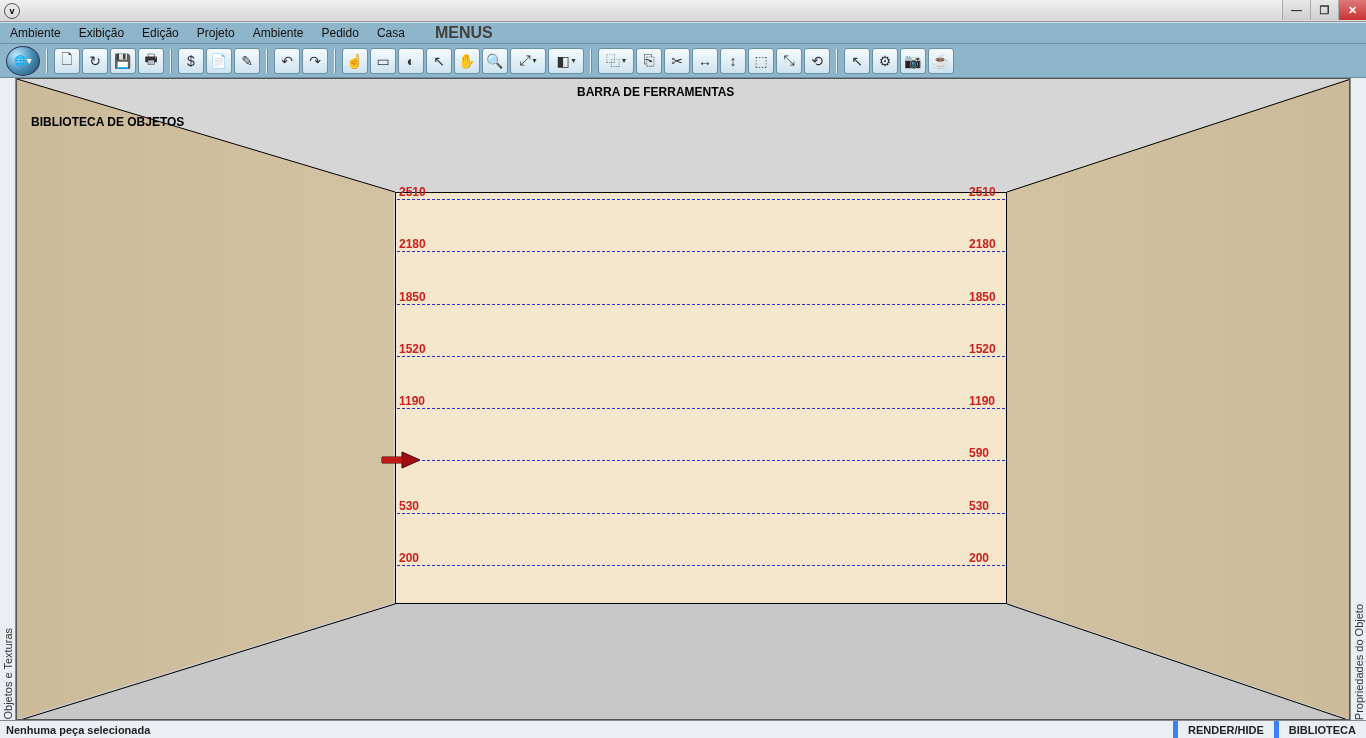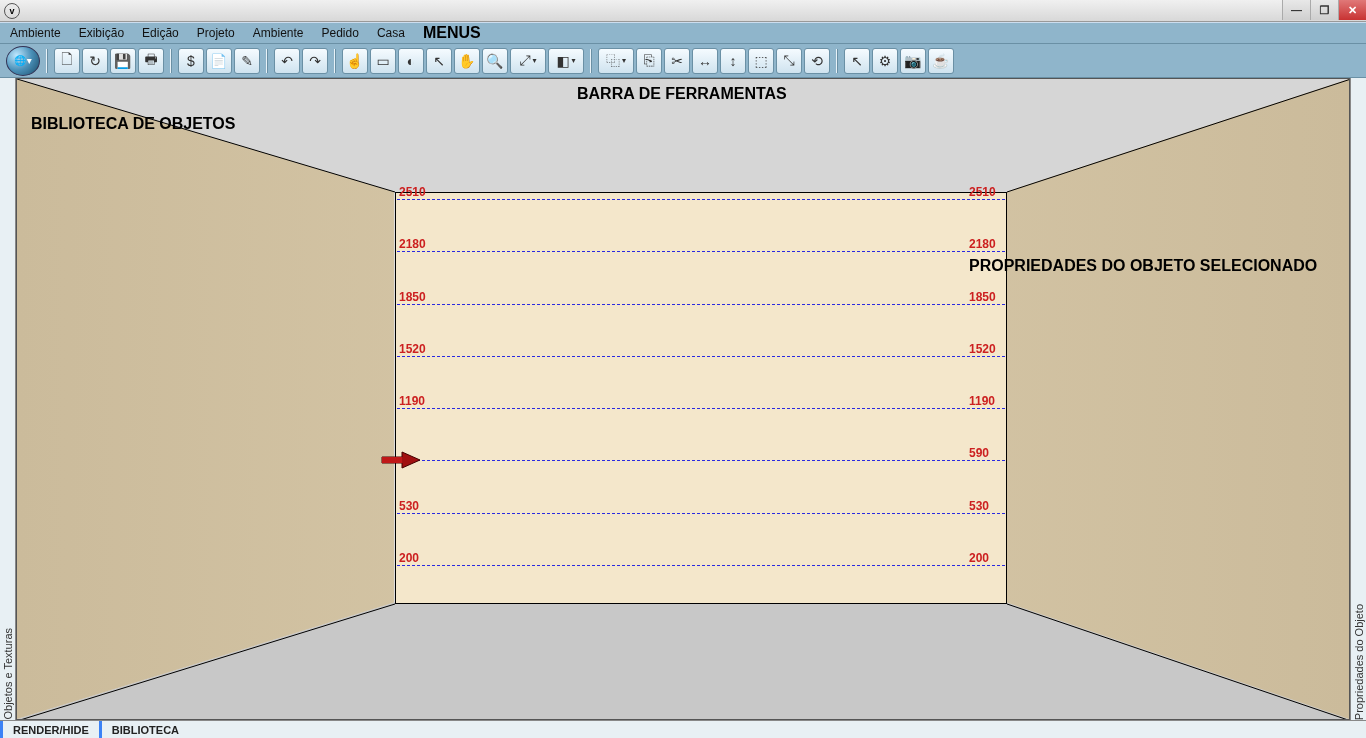--- a/index.html
+++ b/index.html
@@ -11,21 +11,21 @@
 .titlebar .ttext { font-size: 12px; color: #222; }
 .win-btns { position: absolute; right: 0; top: 0; display: flex; height: 20px; }
 .win-btns div { width: 28px; height: 20px; display: flex; align-items: center; justify-content: center; font-size: 11px; font-weight: bold; border-left:1px solid #aaa;}
 .win-min { background: linear-gradient(#e8e8e8,#cfcfcf); color:#333; }
 .win-max { background: linear-gradient(#e8e8e8,#cfcfcf); color:#333; }
 .win-close { background: linear-gradient(#e07878,#c83232); color:#fff; width:46px;}
 
 
 .menubar { height: 22px; background: #8fb5cb; display: flex; align-items: center; padding-left: 10px; border-top:1px solid #cde; border-bottom:1px solid #6a90a5;}
 .menubar span { font-size: 12px; color: #111; margin-right: 18px; cursor: default; }
-.menubar .menus-label { font-size: 16px; font-weight: bold; color:#000000;}
+.menubar .menus-label { font-size: 16px; font-weight: bold; margin-left: 12px; color:#404040;}
 
 
 .toolbar { height: 34px; background: #8fb5cb; display: flex; align-items: center; padding: 0 6px; border-bottom: 1px solid #6a90a5; gap: 2px;}
 .tool { width: 26px; height: 26px; background: linear-gradient(#f5fbff,#cfe3ef); border: 1px solid #6a90a5; border-radius: 3px; display: flex; align-items: center; justify-content: center; font-size: 14px; color:#333; cursor:pointer;}
 .tool.big { width: 36px; }
 .tool-sep { width: 2px; height: 24px; background: #6a90a5; margin: 0 4px; border-left:1px solid #e8f2f8;}
 .globe { width:34px;height:30px;border-radius:50%;background:radial-gradient(circle at 30% 30%,#bfe8ff,#4a90b8,#1a4a66);border:1px solid #335;display:flex;align-items:center;justify-content:center;color:#fff;font-size:10px;}
 .tool .dd { font-size:8px; margin-left:2px;}
 
 
@@ -47,26 +47,26 @@
 .floor { left:0; top:0; width:100%; height:100%; background: #c8c8c8; clip-path: polygon(28.3% 81.8%, 74.3% 81.8%, 100% 100%, 0 100%); }
 .wall-l { left:0; top:0; width:100%; height:100%; background: linear-gradient(90deg,#cbbb9b,#e4d6b6); clip-path: polygon(0 0, 28.3% 17.6%, 28.3% 81.8%, 0 100%); }
 .wall-r { left:0; top:0; width:100%; height:100%; background: linear-gradient(270deg,#cbbb9b,#e4d6b6); clip-path: polygon(100% 0, 74.3% 17.6%, 74.3% 81.8%, 100% 100%); } 
 
 .ruler-line { position:absolute; left:380px; width:608px; height:0; border-top:1px dashed #2a2ae0;}
 .ruler-num { position:absolute; font-size:12px; font-weight:bold; color:#cc2020; font-family: Arial,sans-serif;}
 .arrow-marker { position:absolute; left:363px; width:42px; height:20px; }
 .arrow-marker svg { width:100%; height:100%; }
 
 
-.annot { position:absolute; font-size:16px; font-weight:bold; color:#000; }
+.annot { position:absolute; font-size:12px; font-weight:bold; color:#000; }
 
 
 .statusbar { position:absolute; left:0; right:0; bottom:0; height:18px; background:#e8f0f4; border-top:1px solid #888; display:flex; align-items:center; font-size:11px; font-weight:bold; color:#222;}
 .statusbar .sl { padding-left:6px; flex:1;}
-.statusbar .sbtn { border-left:3px solid #3b82f6; padding:0 10px; height:100%; display:flex;align-items:center; cursor:pointer;}
+.statusbar .sbtn { border-left:5px solid #3b82f6; padding:0 10px; height:100%; display:flex;align-items:center; cursor:pointer;}
 </style>
 </head>
 <body>
 
 <div class="titlebar">
   <div class="ticon">v</div>
   <div class="win-btns">
     <div class="win-min">—</div>
     <div class="win-max">❐</div>
     <div class="win-close">✕</div>
@@ -184,20 +184,20 @@
 
     <div class="arrow-marker" id="arrow-marker" style="top: 371.429px;">
       <svg viewBox="0 0 42 20">
         <polygon points="2,7 2,13 22,13 22,18 40,10 22,2 22,7" fill="#a01010" stroke="#400" stroke-width="1"></polygon>
         <polygon points="2,7 2,13 22,13 22,7" fill="#c01818"></polygon>
       </svg>
     </div>
 
     <div class="annot" style="left:14px; top:36px;">BIBLIOTECA DE OBJETOS</div>
     <div class="annot" style="left:560px; top:6px;">BARRA DE FERRAMENTAS</div>
-    <div class="annot" style="left:952px; top:178px;">PROPRIEDADES DO OBJETO SELECIONADO</div>
   </div>
 </div>
 
 <div class="statusbar">
+  <div class="sl">Nenhuma peça selecionada</div>
   <div class="sbtn">RENDER/HIDE</div>
   <div class="sbtn">BIBLIOTECA</div>
 </div>
 
 </body></html>

